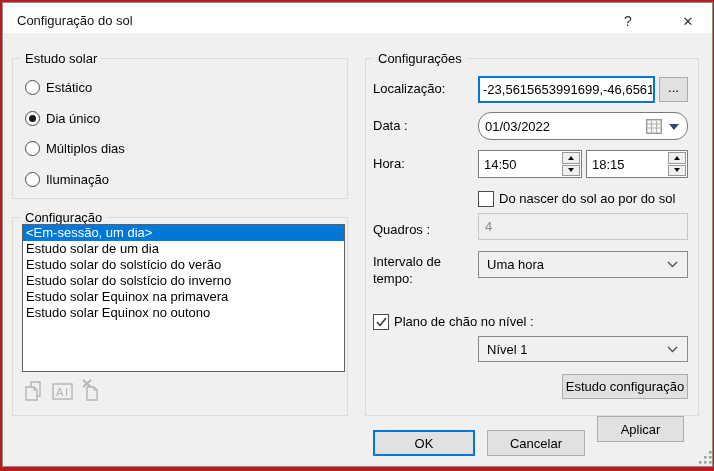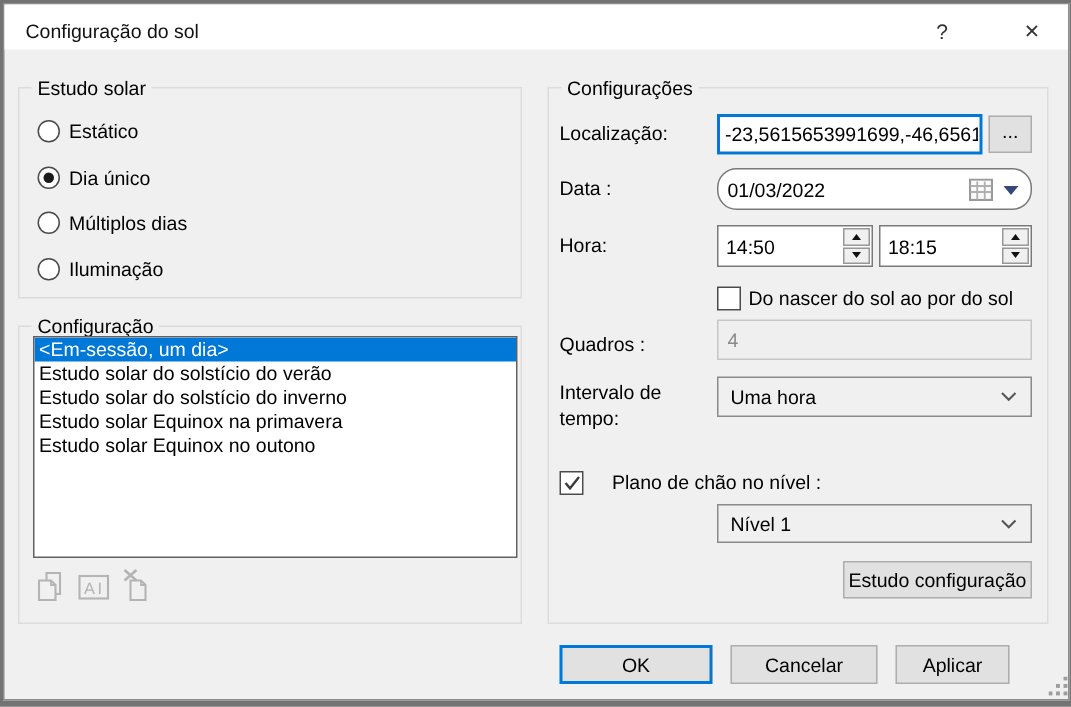--- a/index.html
+++ b/index.html
@@ -1,17 +1,17 @@
 <!DOCTYPE html>
 <html><head>
 <meta charset="utf-8">
 <style>
   html,body{margin:0;padding:0;}
   body{font-family:"Liberation Sans","DejaVu Sans",sans-serif;background:#555;}
-  #screen{position:relative;width:714px;height:471px;background:#737373;overflow:hidden;
+  #screen{position:relative;width:714px;height:471px;background:#b91c1c;overflow:hidden;
           font-size:13px;color:#000;}
   .abs{position:absolute;}
   #dialog{left:2px;top:2px;width:709px;height:463px;background:#f0f0f0;border:1px solid #8c8c8c;}
   #titlebar{left:3px;top:3px;width:709px;height:30px;background:#ffffff;}
   #title-text{left:14px;top:10px;font-size:13px;color:#111;white-space:nowrap;}
   .tb-btn{top:3px;width:34px;height:30px;display:flex;align-items:center;justify-content:center;
           font-size:14px;color:#333;cursor:default;}
   #help-btn{left:608px;}
   #close-btn{left:668px;font-size:13px;}
   
@@ -66,21 +66,21 @@
                 border:1px solid #c6c6c6;box-sizing:border-box;color:#8a8a8a;font-family:inherit;
                 font-size:13px;padding-left:6px;margin:0;}
   
   .combo{background:#f0f0f0;border:1px solid #8a8a8a;box-sizing:border-box;display:flex;
          align-items:center;cursor:default;}
   .combo .field-txt{padding-left:8px;flex:1;}
   .chev{margin-right:9px;flex:none;}
   
   #ok-btn{left:373px;top:430px;width:102px;height:26px;border:2px solid #0078d7;}
   #cancel-btn{left:487px;top:430px;width:98px;height:26px;}
-  #apply-btn{left:597px;top:430px;width:76px;height:26px;}
+  #apply-btn{left:597px;top:416px;width:87px;height:26px;}
   #save-btn{left:562px;top:374px;width:126px;height:25px;}
 </style>
 </head>
 <body>
 
 <div id="screen">
 
   <div class="abs" id="dialog"></div>
 
   <div class="abs" id="titlebar">
@@ -111,20 +111,21 @@
   <div class="abs radio-row" style="left:25px;top:172px;">
     <span class="radio-circle"></span>
     <span class="radio-lbl">Iluminação</span>
   </div>
 
   <div class="abs groupbox" style="left:12px;top:217px;width:334px;height:197px;">
     <span class="glabel">Configuração</span>
   </div>
   <div class="abs" id="preset-list">
     <div class="li sel">&lt;Em-sessão, um dia&gt;</div>
+    <div class="li">Estudo solar de um dia</div>
     <div class="li">Estudo solar do solstício do verão</div>
     <div class="li">Estudo solar do solstício do inverno</div>
     <div class="li">Estudo solar Equinox na primavera</div>
     <div class="li">Estudo solar Equinox no outono</div>
   </div>
 
   <div class="abs tool-ic" style="left:23px;top:380px;">
     <svg width="23" height="23" viewBox="0 0 23 23">
       <path d="M8 2 h9 v14 h-9 z" fill="none" stroke="#b4b4b4" stroke-width="1.4"></path>
       <path d="M3 7 h8 l3 3 v10 h-11 z" fill="#f0f0f0" stroke="#b4b4b4" stroke-width="1.4"></path>
@@ -199,21 +200,21 @@
   <input class="abs" id="frames-input" readonly="" value="4" style="">
 
   <div class="abs lbl" style="left:373px;top:253px;width:95px;white-space:normal;line-height:17px;">Intervalo de tempo:</div>
   <div class="abs combo" style="left:478px;top:251px;width:210px;height:27px;">
     <span class="field-txt">Uma hora</span>
     <svg class="chev" width="11" height="7" viewBox="0 0 11 7">
       <path d="M1 1 l4.5 4.5 L10 1" fill="none" stroke="#555" stroke-width="1.4"></path>
     </svg>
   </div>
 
-  <div class="abs" style="left:373px;top:314px;display:flex;align-items:center;gap:19px;">
+  <div class="abs" style="left:373px;top:314px;display:flex;align-items:center;gap:5px;">
     <span class="chk">
       <svg width="11" height="10" viewBox="0 0 11 10">
         <path d="M1 5 l3 3.5 L10 1" fill="none" stroke="#3c3c3c" stroke-width="1.6"></path>
       </svg>
     </span>
     <span class="lbl">Plano de chão no nível :</span>
   </div>
   <div class="abs combo" style="left:478px;top:336px;width:210px;height:26px;">
     <span class="field-txt">Nível 1</span>
     <svg class="chev" width="11" height="7" viewBox="0 0 11 7">

